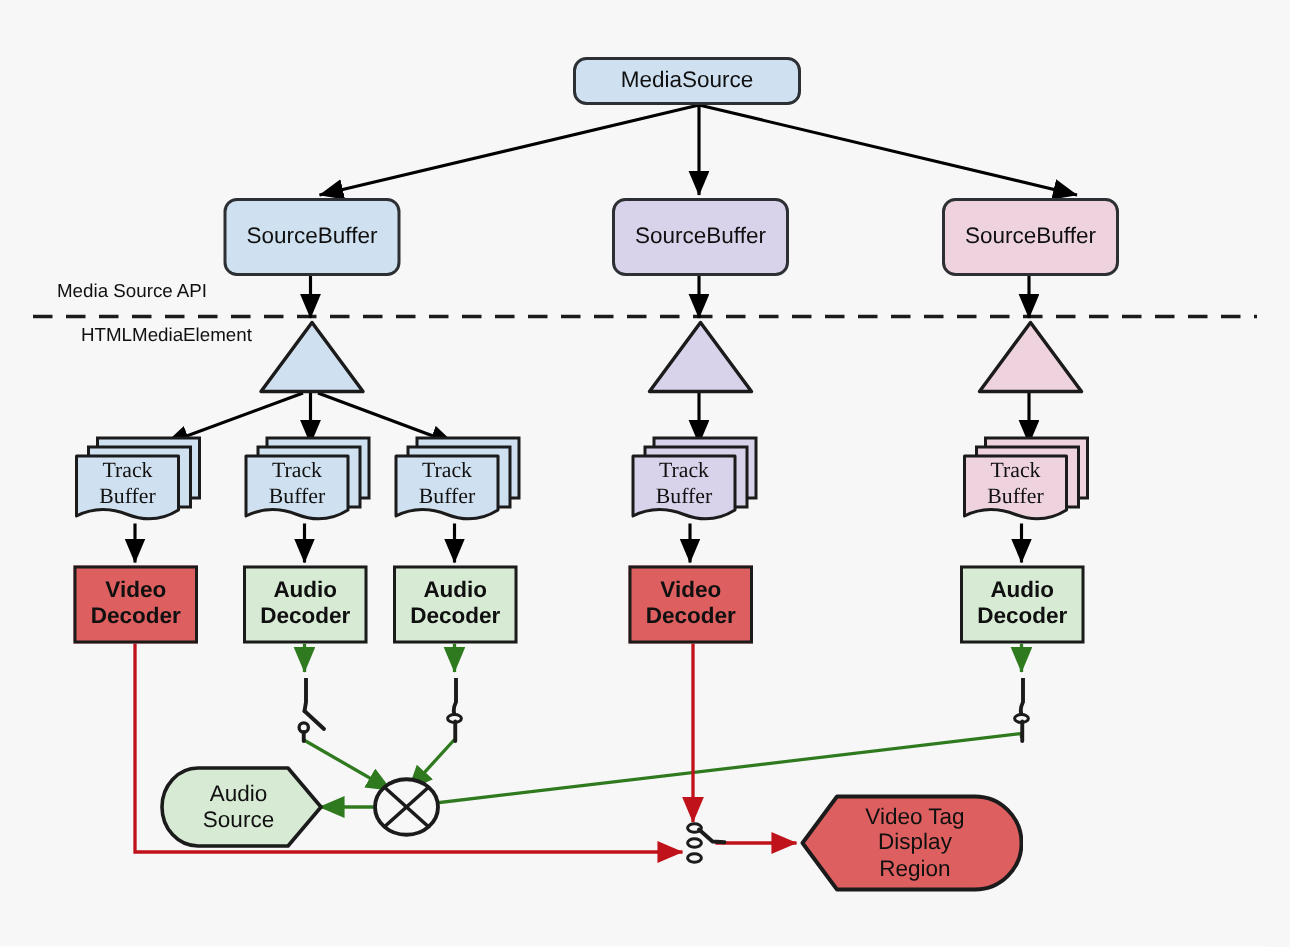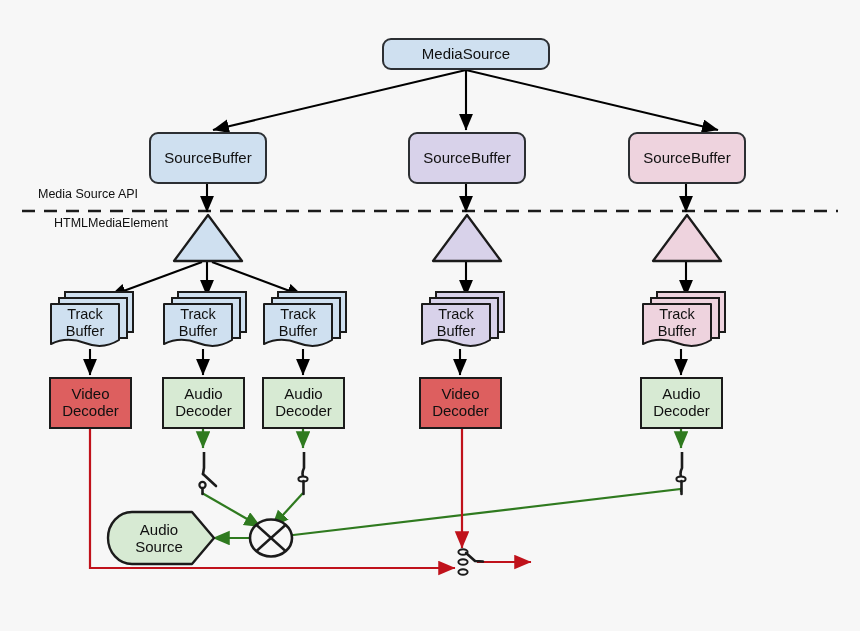--- a/index.html
+++ b/index.html
@@ -35,31 +35,33 @@
     line-height: 1.12;
     z-index: 3;
   }
   .rrect {
     border: 2px solid #2c2f33;
     border-radius: 9px;
   }
   .srect {
     border: 2px solid #1b1b1b;
     border-radius: 0;
+    font-weight: bold;
   }
   .label-plain {
     position: absolute;
     font-size: 12.5px;
     color: #101010;
     z-index: 4;
     white-space: nowrap;
   }
   .stackwrap {
     position: absolute;
     z-index: 3;
+    font-family: Liberation Serif, serif;
   }
   .stackwrap svg { display: block; }
   .stack-text {
     position: absolute;
     left: 0;
     top: 0;
     width: 62px;
     display: flex;
     flex-direction: column;
     align-items: center;
@@ -170,21 +172,21 @@
 
     <g stroke="#c0121b" stroke-width="2.2" fill="none">
       <line x1="462" y1="429" x2="462" y2="548" marker-end="url(#ah-red)"></line>
     </g>
 
     <g stroke="#c0121b" stroke-width="2.2" fill="none">
       <path d="M477,562 L500,562 L531,562" marker-end="url(#ah-red)"></path>
     </g>
   </svg>
 
-  <div class="node rrect" style="left:382px; top:38px; width:168px; height:32px; background:#cfe0f0;">
+  <div class="node rrect" style="left:382px; top:38px; width:152px; height:32px; background:#cfe0f0;">
     <span>MediaSource</span>
   </div>
 
   <div class="node rrect" style="left:149px; top:132px; width:118px; height:52px; background:#cfe0f0;">
     <span>SourceBuffer</span>
   </div>
   <div class="node rrect" style="left:408px; top:132px; width:118px; height:52px; background:#d8d2ea;">
     <span>SourceBuffer</span>
   </div>
   <div class="node rrect" style="left:628px; top:132px; width:118px; height:52px; background:#eed3de;">
@@ -340,14 +342,24 @@
   <div class="shapewrap" style="left:106px; top:510px;">
     <svg width="110" height="56" viewBox="0 0 110 56">
       <path d="M26,2 H86 L108,28 L86,54 H26 A24,26 0 0 1 26,2 Z" fill="#d7ead3" stroke="#1b1b1b" stroke-width="2.4" stroke-linejoin="round"></path>
     </svg>
     <div class="shape-text" style="left:14px; top:4px; width:78px; height:48px;">
       <span>Audio</span>
       <span>Source</span>
     </div>
   </div>
 
+  <div class="shapewrap" style="left:532px; top:529px;">
+    <svg width="150" height="66" viewBox="0 0 150 66">
+      <path d="M26,2 H118 A31,31 0 0 1 118,64 H26 L3,33 Z" fill="#dd5f5f" stroke="#1b1b1b" stroke-width="2.6" stroke-linejoin="round"></path>
+    </svg>
+    <div class="shape-text" style="left:26px; top:3px; width:104px; height:60px;">
+      <span>Video Tag</span>
+      <span>Display</span>
+      <span>Region</span>
+    </div>
+  </div>
 
 </div>
 
 </body></html>

